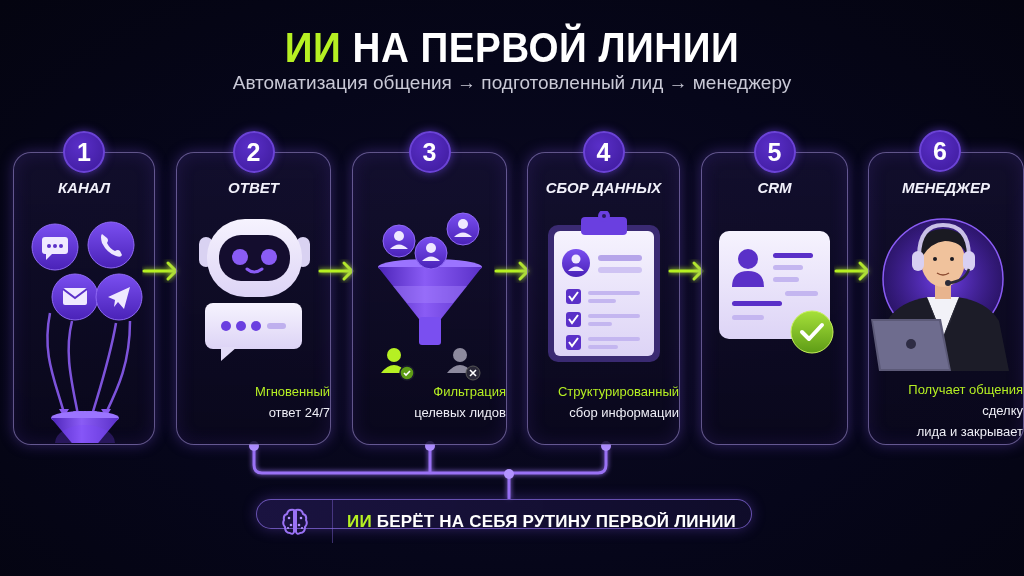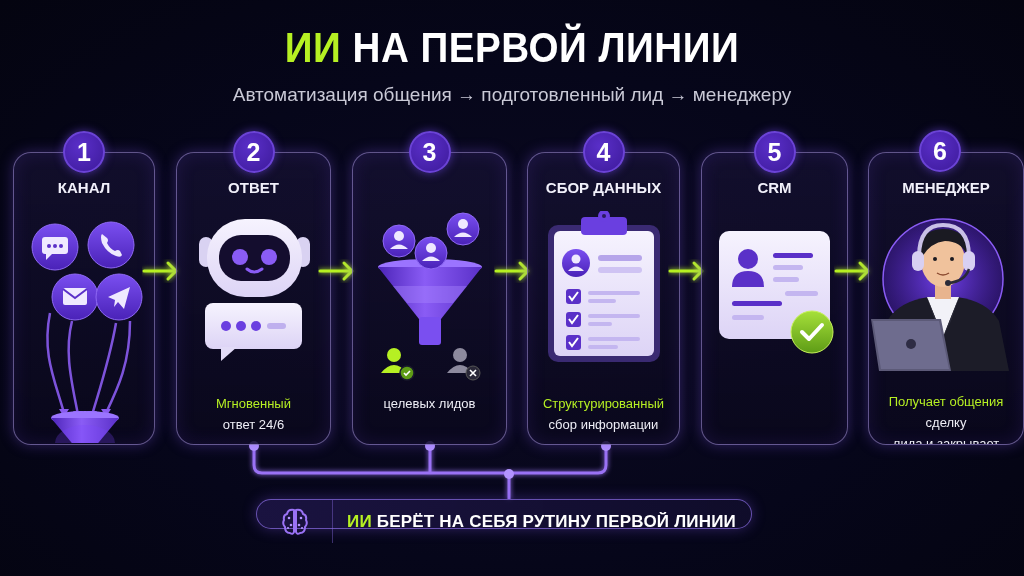--- a/index.html
+++ b/index.html
@@ -10,46 +10,46 @@
     font-family: "Liberation Sans", "DejaVu Sans", sans-serif;
     color: #fff;
   }
   .title {
     position: absolute; left: 0; top: 24px; width: 1024px;
     text-align: center; font-size: 42px; font-weight: 700; letter-spacing: 0.5px;
     transform: scaleX(0.92);
   }
   .title .accent { color: #b6f023; }
   .subtitle {
-    position: absolute; left: 0; top: 84px; width: 1024px;
+    position: absolute; left: 0; top: 72px; width: 1024px;
     text-align: center; font-size: 19px; color: #c9c9d6;
   }
   .card {
     position: absolute; top: 152px; height: 293px;
     border-radius: 18px;
     border: 1.5px solid rgba(170,150,230,0.55);
     background: linear-gradient(180deg, rgba(28,22,60,0.55) 0%, rgba(10,8,28,0.85) 100%);
     box-shadow: 0 0 14px rgba(120,80,230,0.35), inset 0 0 18px rgba(110,70,220,0.15);
   }
   .badge {
     position: absolute; top: -22px; left: 50%; margin-left: -21px;
     width: 42px; height: 42px; border-radius: 50%;
     background: radial-gradient(circle at 40% 35%, #5a2fc9, #3d1a9a);
     border: 2px solid #6b43d6;
     font-size: 25px; font-weight: 700; color: #fff;
     display: flex; align-items: center; justify-content: center;
     box-shadow: 0 0 10px rgba(110,70,230,0.6);
   }
   .card-title {
     position: absolute; top: 26px; left: 0; width: 100%;
-    text-align: center; font-size: 15px; font-weight: 700; color: #f1f0fa;
+    text-align: center; font-size: 15px; font-weight: 700; color: #f1f0fa; font-style: italic;
   }
   .caption {
-    position: absolute; left: 0; width: 100%; text-align: center;
-    font-size: 13px; line-height: 21px; margin-top: 12px;
+    position: absolute; left: 0; width: 100%; text-align: right;
+    font-size: 13px; line-height: 21px;
   }
   .caption .hl { color: #b6f023; display: block; }
   .caption .rest { color: #eeeef6; display: block; }
   .arrow { position: absolute; top: 259px; width: 40px; height: 24px; }
   .abs { position: absolute; }
   .connectors { position: absolute; left: 0; top: 0; }
   .pill {
     position: absolute; left: 256px; top: 499px; width: 496px; height: 30px;
     border-radius: 23px;
     border: 1.5px solid rgba(140,110,230,0.7);
@@ -197,21 +197,21 @@
       <rect x="28" y="90" width="97" height="46" rx="8" fill="url(#gPaper)"></rect>
       <path d="M44 134 L44 148 L60 134 Z" fill="#e2dbf7"></path>
       <circle cx="49" cy="113" r="5" fill="#6a3fe0"></circle>
       <circle cx="64" cy="113" r="5" fill="#6a3fe0"></circle>
       <circle cx="79" cy="113" r="5" fill="#6a3fe0"></circle>
       <rect x="90" y="110" width="19" height="6" rx="3" fill="#bfb0ee"></rect>
     </g>
   </svg>
   <div class="caption" style="top:228px">
     <span class="hl">Мгновенный</span>
-    <span class="rest">ответ 24/6</span>
+    <span class="rest">ответ 24/7</span>
   </div>
 </div>
 
 <svg class="arrow" style="left:318px" viewBox="0 0 40 24">
   <g stroke="#b6f023" stroke-width="3" fill="none" stroke-linecap="round" stroke-linejoin="round" filter="url(#fGlow)">
     <path d="M2 12 H34"></path>
       <path d="M26 4 L34 12 L26 20"></path>
   </g>
 </svg>
 
@@ -249,20 +249,21 @@
       <path d="M51 162 L53 164 L57 160" stroke="#fff" stroke-width="1.6" fill="none"></path>
     </g>
     <g>
       <circle cx="107" cy="144" r="7" fill="#8d8a9e"></circle>
       <path d="M94 162 Q107 146 120 162 Z" fill="#8d8a9e"></path>
       <circle cx="120" cy="162" r="7" fill="#2a2838" stroke="#555" stroke-width="1"></circle>
       <path d="M117 159 L123 165 M123 159 L117 165" stroke="#fff" stroke-width="1.6"></path>
     </g>
   </svg>
   <div class="caption" style="top:228px">
+    <span class="hl">Фильтрация</span>
     <span class="rest">целевых лидов</span>
   </div>
 </div>
 
 <svg class="arrow" style="left:494px" viewBox="0 0 40 24">
   <g stroke="#b6f023" stroke-width="3" fill="none" stroke-linecap="round" stroke-linejoin="round" filter="url(#fGlow)">
     <path d="M2 12 H34"></path>
       <path d="M26 4 L34 12 L26 20"></path>
   </g>
 </svg>

